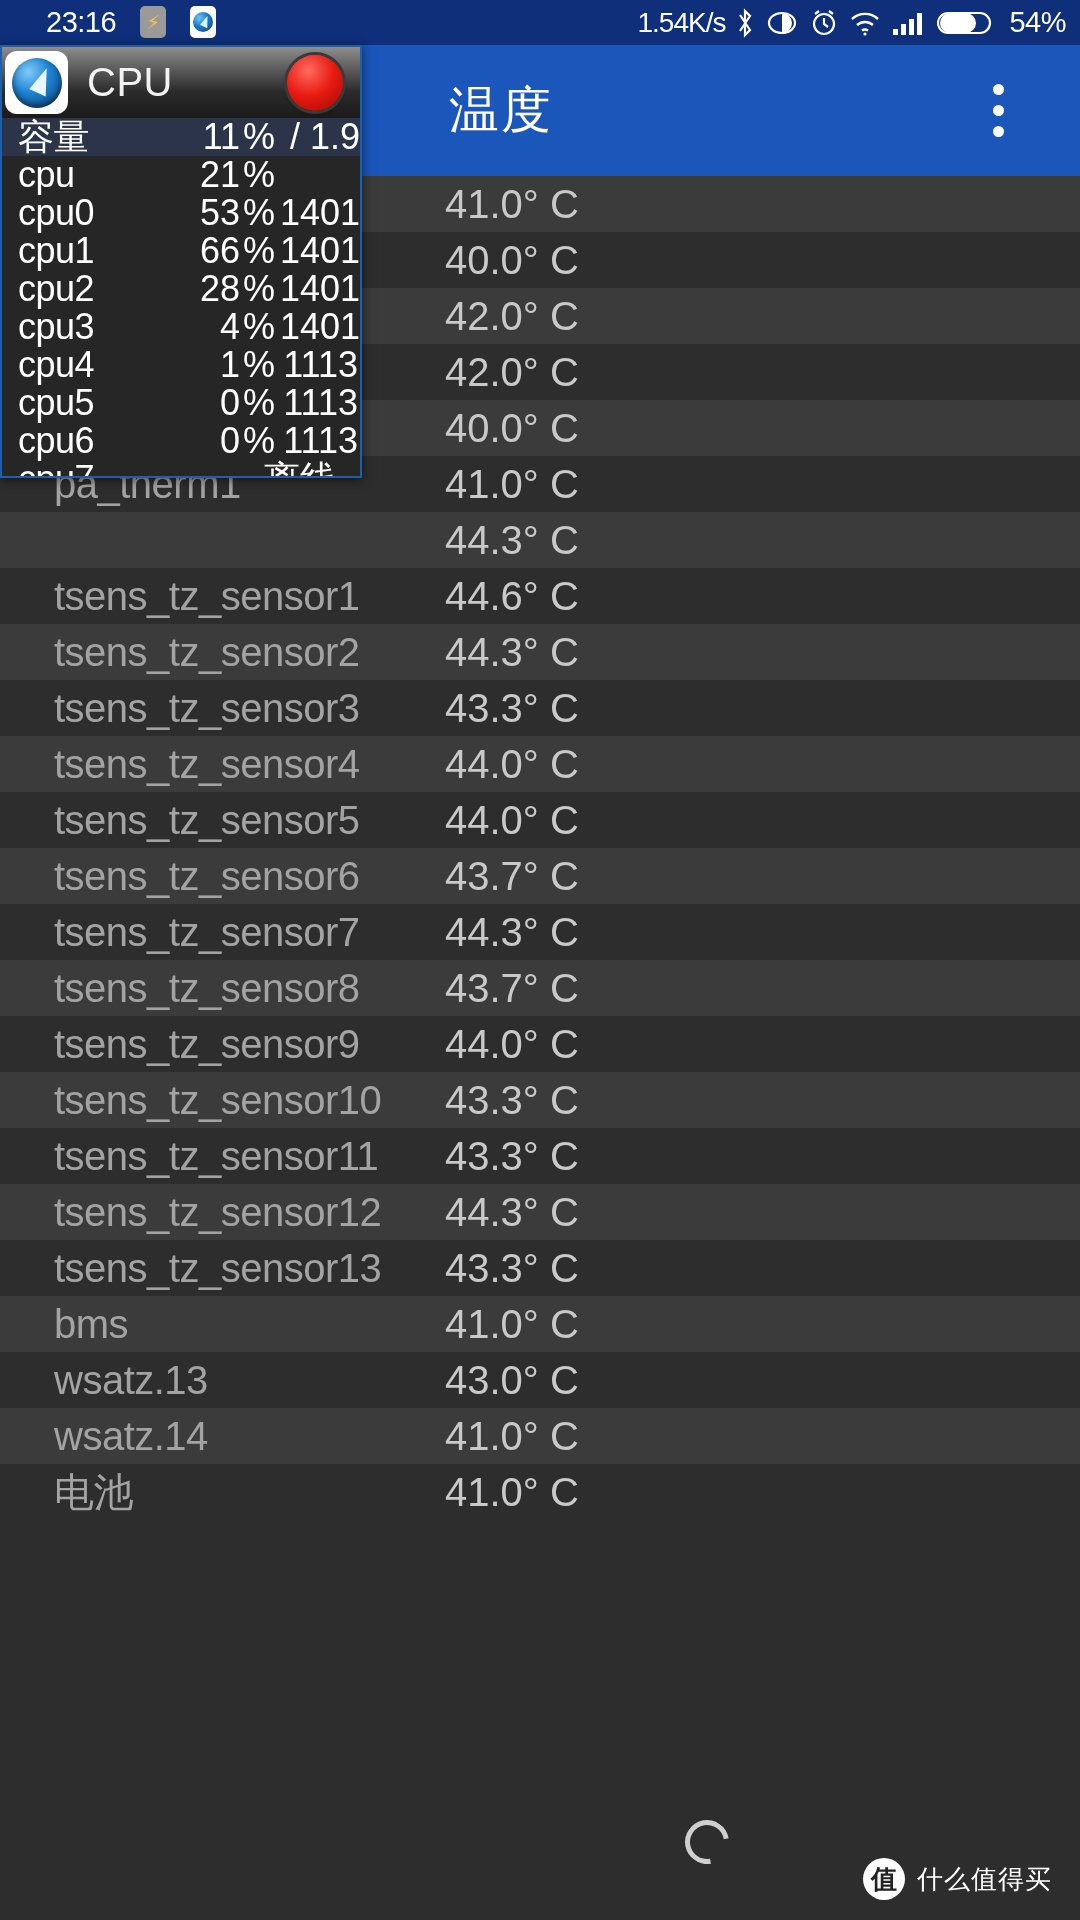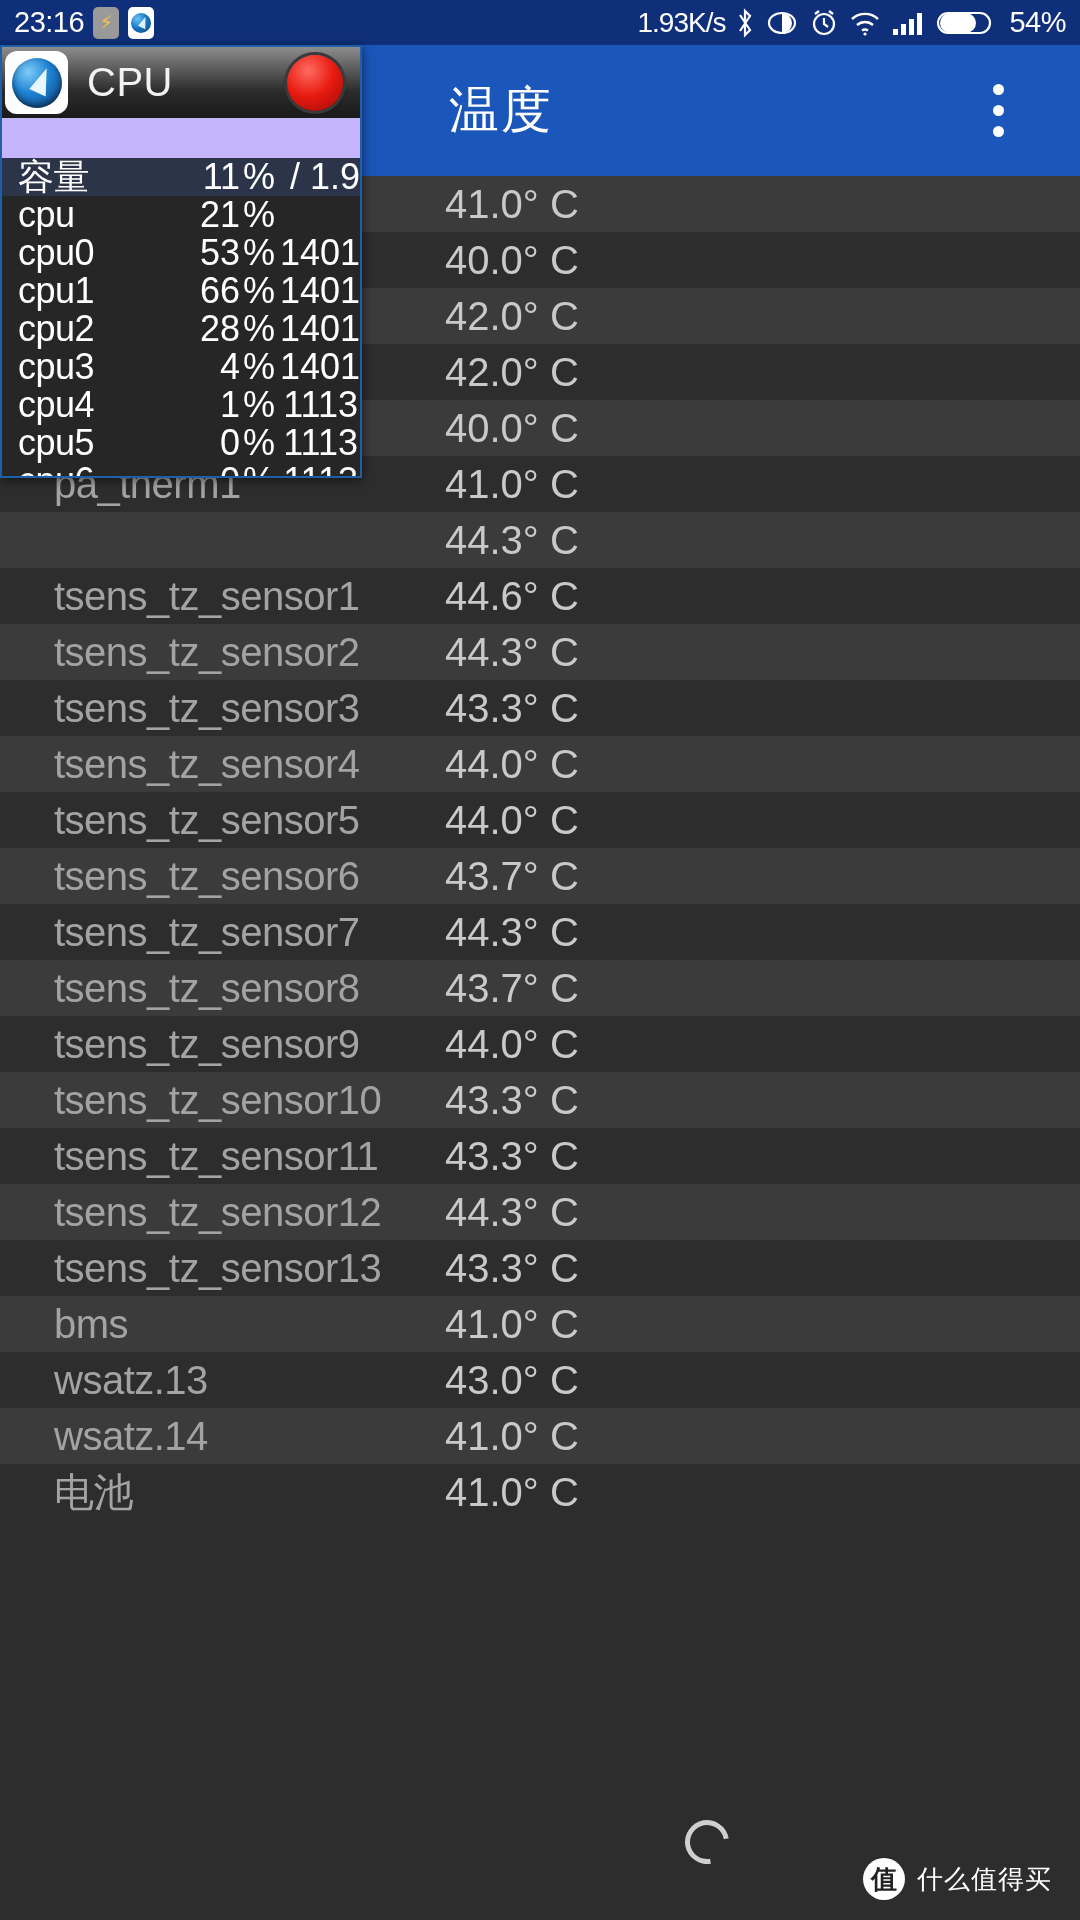--- a/index.html
+++ b/index.html
@@ -11,21 +11,21 @@
   }
   #root{ position:relative; width:1080px; height:1920px; background:#2d2d2d; }
 
   
   .statusbar{
     position:absolute; top:0; left:0; width:1080px; height:45px;
     background:#0f2f7a;
     display:flex; align-items:center; justify-content:space-between;
     padding:0 14px;
   }
-  .sb-left{ display:flex; align-items:center; gap:9px; }
+  .sb-left{ display:flex; gap:24px;margin-left:32px; }
   .sb-clock{ color:#ffffff; font-size:29px; letter-spacing:-0.5px; }
   .sb-ic{ width:26px; height:32px; border-radius:5px; display:flex;
           align-items:center; justify-content:center; }
   .ic-shield{ background:#9a9a9a; }
   .ic-shield .bolt{ color:#f6c445; font-size:19px; line-height:1; }
   .ic-aida{ background:#ffffff; }
   .ic-aida .ball{
     width:20px;height:20px;border-radius:50%;
     background:radial-gradient(circle at 33% 30%, #6fc3f5 0%, #1878c8 45%, #0c3f7a 100%);
     position:relative;
@@ -72,21 +72,21 @@
   }
   .row .val{
     color:#c9c9c9; font-size:40px; font-weight:300;
     position:absolute; left:445px; white-space:nowrap;
   }
   .row{ position:relative; }
 
   
   .widget{
     position:absolute; left:0; top:45px; width:362px; height:433px;
-    background:#c4b5fd; border:2px solid #1d5fa8;
+    background:#eab308; border:2px solid #1d5fa8;
     box-shadow:0 2px 10px rgba(0,0,0,.55);
     overflow:hidden;
   }
   .w-head{
     height:71px; width:100%;
     background:linear-gradient(180deg,#8d8d8d 0%,#6a6a6a 22%,#2c2c2c 62%,#1a1a1a 100%);
     display:flex; align-items:center; position:relative;
   }
   .w-appicon{
     width:63px; height:63px; margin-left:3px; background:#fff;
@@ -113,21 +113,21 @@
   .w-body{ position:relative; background:#262626; height:362px; }
   .w-wm{
     position:absolute; top:-4px; left:118px;
     color:#3a4459; font-size:44px; white-space:nowrap; opacity:.85;
     font-weight:400; letter-spacing:1px; pointer-events:none;
   }
   .w-row{
     height:38px; display:flex; align-items:center; position:relative;
     padding-left:16px;
   }
-  .w-row.hl{ background:#2b3449;margin-top:40px; }
+  .w-row.hl{ background:#2b3449; }
   .w-label{ color:#ffffff; font-size:36px; font-weight:300; letter-spacing:-0.5px; }
   .w-pct{
     position:absolute; left:128px; width:110px; text-align:right;
     color:#ffffff; font-size:36px; font-weight:300;
   }
   .w-unitpct{
     position:absolute; left:241px; color:#ffffff; font-size:36px; font-weight:300;
   }
   .w-freq{
     position:absolute; left:278px; width:78px; text-align:right;
@@ -178,21 +178,21 @@
     <div class="sb-left">
       <span class="sb-clock">23:16</span>
       <span class="sb-ic ic-shield">
           <span class="bolt">⚡</span>
         </span>
       <span class="sb-ic ic-aida">
           <span class="ball"></span>
         </span>
     </div>
     <div class="sb-right">
-      <span class="sb-net">1.93K/s</span>
+      <span class="sb-net">1.54K/s</span>
       <span class="gl">
         <svg class="sbi" width="18" height="30" viewBox="0 0 18 30" fill="none" stroke="#fff" stroke-width="2.2">
           <path d="M4 7 L14 22 L9 27 L9 3 L14 8 L4 23"></path>
         </svg>
       </span>
       <span class="gl">
         <svg class="sbi" width="34" height="30" viewBox="0 0 34 30" fill="none" stroke="#fff" stroke-width="2.2">
           <ellipse cx="17" cy="15" rx="13" ry="10"></ellipse>
           <path d="M17 5 a10 10 0 0 1 0 20 z" fill="#fff" stroke="none"></path>
         </svg>

